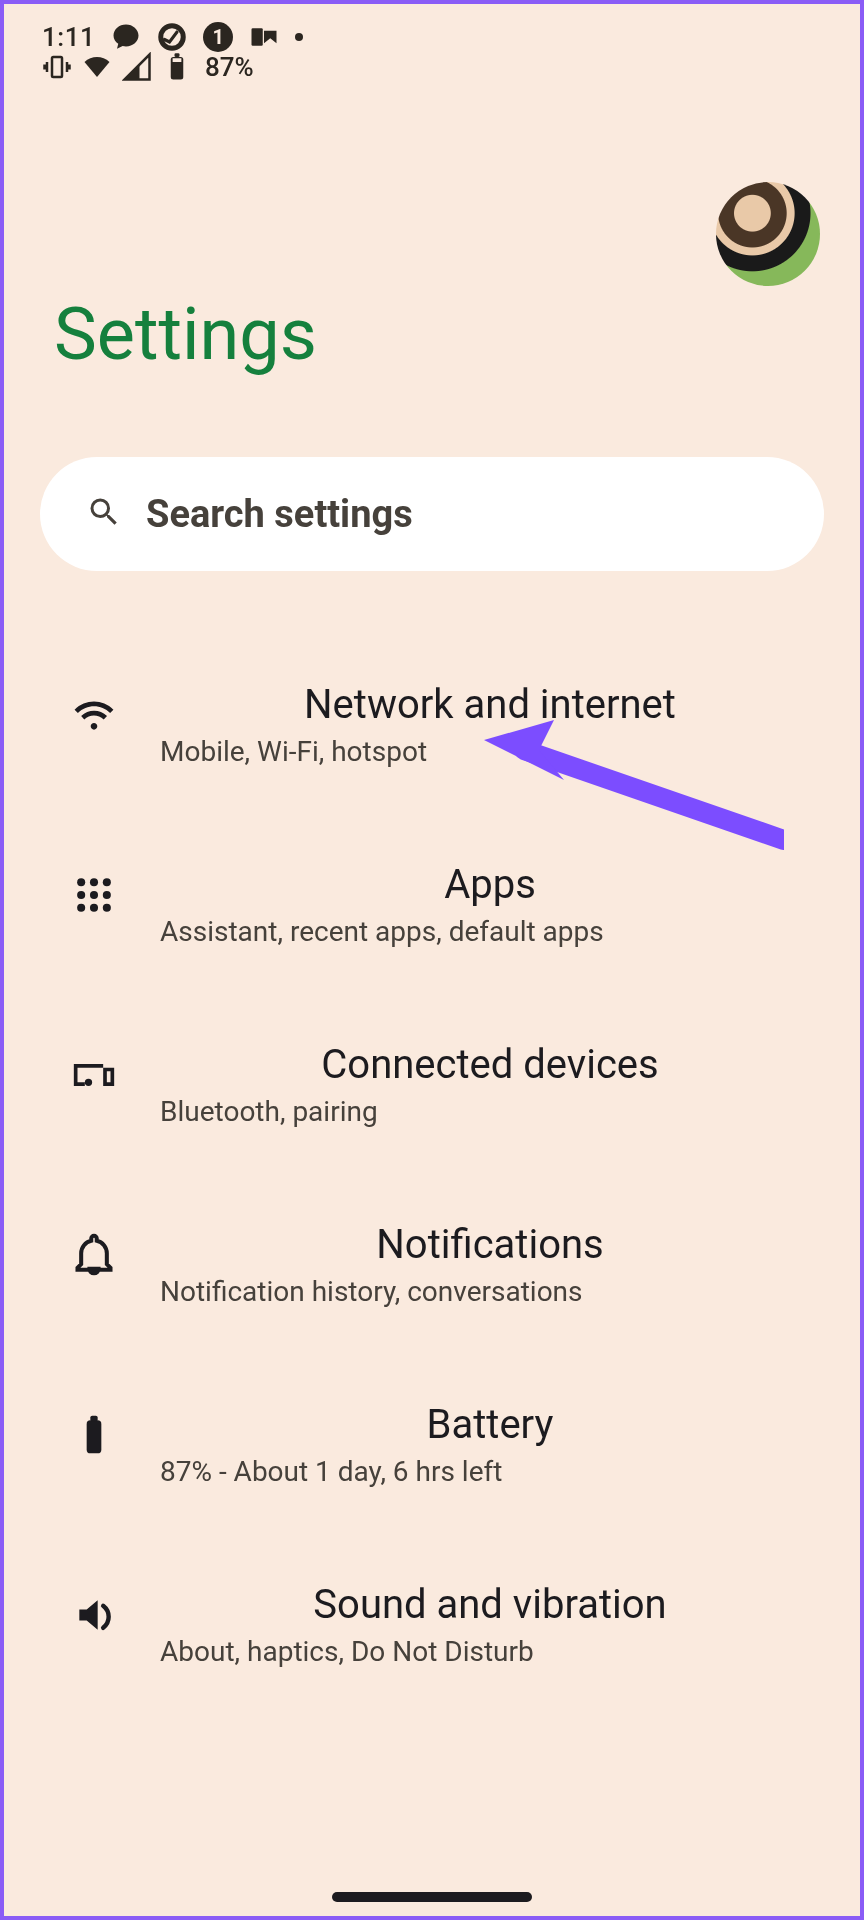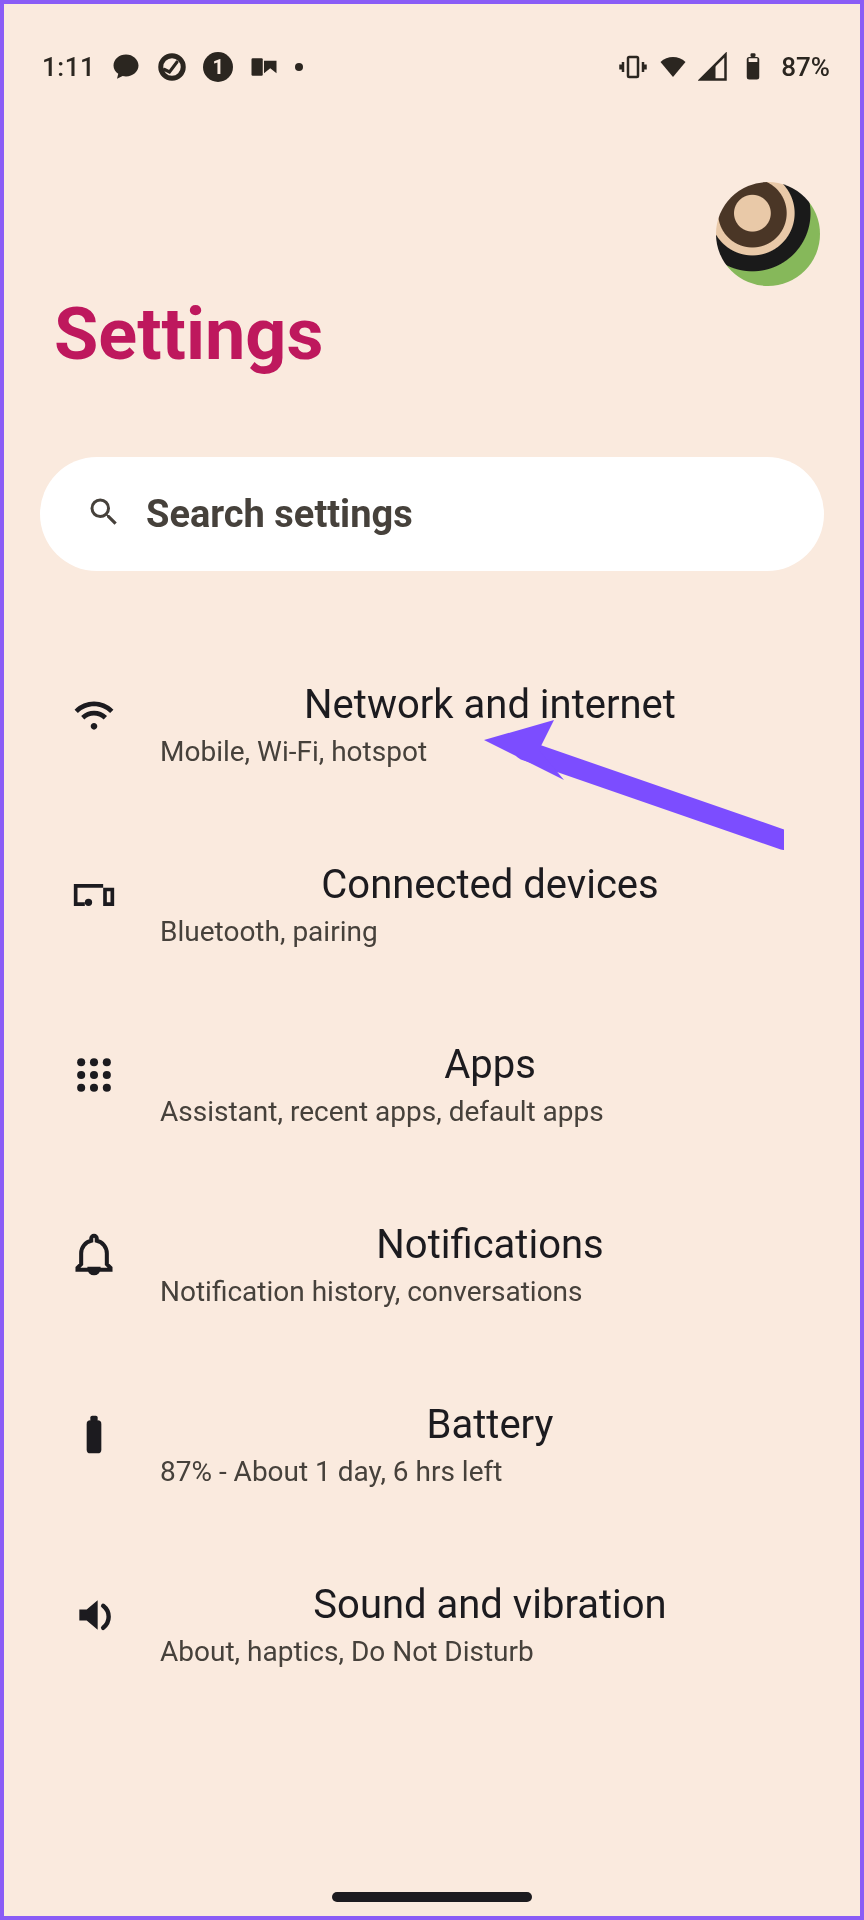--- a/index.html
+++ b/index.html
@@ -8,27 +8,28 @@
     background: #faeade;
     font-family: Roboto, "Segoe UI", Arial, sans-serif;
     color: #1c1b1f;
     position: relative;
     border: 4px solid #8a5cf6;
     overflow: hidden;
   }
   
   .status-bar {
     display: flex;
-    align-items: flex-end;
+    align-items: flex-start;
     justify-content: space-between;
     padding: 18px 30px 0 38px;
     height: 78px;
     font-size: 26px;
     font-weight: 500;
     color: #2b2620;
+    flex-direction: column;
   }
   .status-left { display: flex; align-items: center; gap: 16px; }
   .status-right { display: flex; align-items: center; gap: 10px; }
   .clock { font-weight: 500; letter-spacing: 0.5px; }
   .s-icon { width: 30px; height: 30px; display: flex; align-items: center; justify-content: center; }
   .s-icon svg { width: 100%; height: 100%; fill: #2b2620; }
   .badge-circle {
     width: 30px; height: 30px; border-radius: 50%;
     background: #2b2620; color: #faeade;
     display: flex; align-items: center; justify-content: center;
@@ -45,22 +46,22 @@
   .avatar {
     position: absolute;
     top: 100px; right: 40px;
     width: 104px; height: 104px;
     border-radius: 50%;
     background: radial-gradient(circle at 35% 30%, #e9c9a8 0 18%, #4a3626 19% 34%, #e9c9a8 35% 42%, #1a1a1a 43% 58%, #86b85a 59% 100%);
     overflow: hidden;
   }
   .page-title {
     font-size: 72px;
-    font-weight: 700;
-    color: #be185d;
+    font-weight: 400;
+    color: #15803d;
   }
 
   
   .search-bar {
     margin: 80px 36px 0 36px;
     height: 114px;
     background: #ffffff;
     border-radius: 60px;
     display: flex;
     align-items: center;
@@ -199,52 +200,52 @@
     </div>
     <div class="item-text">
       <div class="item-title">Network and internet</div>
       <div class="item-sub">Mobile, Wi-Fi, hotspot</div>
     </div>
   </div>
 
   <div class="item">
     <div class="item-icon">
       <svg viewBox="0 0 24 24">
-          <path d="M3 6h14v2H3zM3 6v10h4v2H1V6h2zm14 2h6v10h-6V8zm2 2v6h2v-6h-2zM9 14a2 2 0 110 4 2 2 0 010-4z"></path>
-        </svg>
-    </div>
-    <div class="item-text">
-      <div class="item-title">Connected devices</div>
-      <div class="item-sub">Bluetooth, pairing</div>
-    </div>
-  </div>
-
-  <div class="item">
-    <div class="item-icon">
-      <svg viewBox="0 0 24 24">
           <circle cx="5" cy="5" r="2.2"></circle>
           <circle cx="12" cy="5" r="2.2"></circle>
           <circle cx="19" cy="5" r="2.2"></circle>
           <circle cx="5" cy="12" r="2.2"></circle>
           <circle cx="12" cy="12" r="2.2"></circle>
           <circle cx="19" cy="12" r="2.2"></circle>
           <circle cx="5" cy="19" r="2.2"></circle>
           <circle cx="12" cy="19" r="2.2"></circle>
           <circle cx="19" cy="19" r="2.2"></circle>
         </svg>
     </div>
     <div class="item-text">
       <div class="item-title">Apps</div>
       <div class="item-sub">Assistant, recent apps, default apps</div>
     </div>
   </div>
 
   <div class="item">
     <div class="item-icon">
       <svg viewBox="0 0 24 24">
+          <path d="M3 6h14v2H3zM3 6v10h4v2H1V6h2zm14 2h6v10h-6V8zm2 2v6h2v-6h-2zM9 14a2 2 0 110 4 2 2 0 010-4z"></path>
+        </svg>
+    </div>
+    <div class="item-text">
+      <div class="item-title">Connected devices</div>
+      <div class="item-sub">Bluetooth, pairing</div>
+    </div>
+  </div>
+
+  <div class="item">
+    <div class="item-icon">
+      <svg viewBox="0 0 24 24">
           <path d="M12 22a2.5 2.5 0 002.5-2.5h-5A2.5 2.5 0 0012 22zm7-5v-6a7 7 0 00-5.5-6.8V3a1.5 1.5 0 10-3 0v1.2A7 7 0 005 11v6l-2 2v1h18v-1l-2-2z" fill="none" stroke="#1c1b1f" stroke-width="2.2"></path>
         </svg>
     </div>
     <div class="item-text">
       <div class="item-title">Notifications</div>
       <div class="item-sub">Notification history, conversations</div>
     </div>
   </div>
 
   <div class="item">

